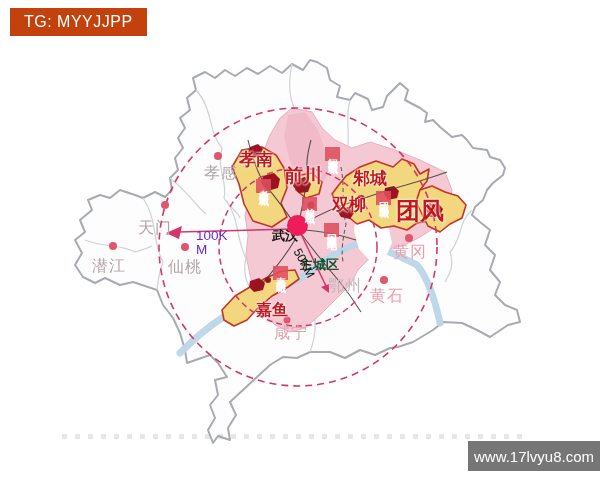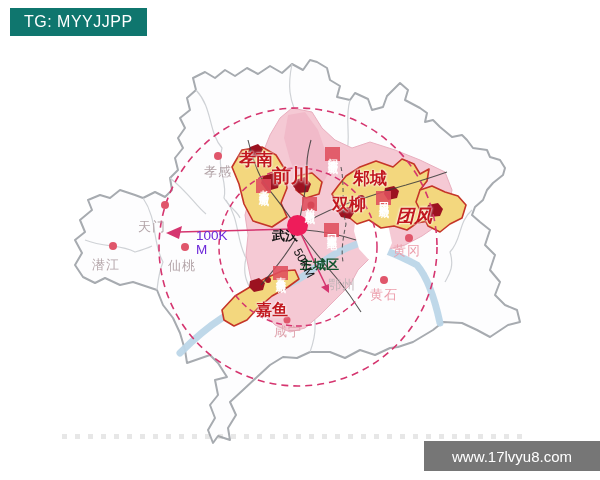--- a/index.html
+++ b/index.html
@@ -1,33 +1,33 @@
 <!DOCTYPE html>
 <html><head>
 <meta charset="utf-8">
 <style>
   html,body{margin:0;padding:0;background:#fff;}
   .stage{position:relative;width:600px;height:480px;background:#ffffff;overflow:hidden;
          font-family:"Liberation Sans",sans-serif;}
   .stage svg{position:absolute;left:0;top:0;}
 
-  .tg-badge{position:absolute;left:10px;top:8px;background:#0f766e;color:#fff;
+  .tg-badge{position:absolute;left:10px;top:8px;background:#c2410c;color:#fff;
             font-size:16px;letter-spacing:.5px;padding:5px 14px;z-index:30;}
 
-  .watermark{position:absolute;top:441px;right:0;width:176px;height:30px;background:rgba(108,108,108,.93);
+  .watermark{position:absolute;top:441px;right:0;width:132px;height:30px;background:rgba(108,108,108,.93);
              color:#fff;font-size:15px;display:flex;align-items:center;justify-content:center;z-index:30;}
 
   .banner{position:absolute;writing-mode:vertical-rl;text-orientation:upright;
           background:rgba(223,77,92,.88);color:#fff;font-size:10px;font-weight:700;
           line-height:1.05;letter-spacing:2px;padding:3px 2px;z-index:10;text-align:center;}
 
   .district-label{position:absolute;color:#c2181f;font-weight:700;z-index:12;white-space:nowrap;
                   text-shadow:0 0 2px #fff,0 0 3px #fff;}
 
-  .city-label{position:absolute;font-size:13px;z-index:8;white-space:nowrap;letter-spacing:1px;}
+  .city-label{position:absolute;font-size:16px;z-index:8;white-space:nowrap;letter-spacing:1px;}
   .city-gray{color:#b3a4a8;}
   .city-pink{color:#ec9dab;}
 
   .center-line1{position:absolute;left:272px;top:227px;font-size:13px;font-weight:700;color:#141414;z-index:4;white-space:nowrap;}
   .center-dot{position:absolute;left:287px;top:215px;width:21px;height:21px;border-radius:50%;
               background:#ee1c5a;z-index:5;}
   .center-line2{position:absolute;left:275px;top:256px;font-size:13px;font-weight:700;color:#14532d;z-index:6;white-space:nowrap;margin-left:25px;}
 
   .km-outer{position:absolute;left:196px;top:229px;width:40px;font-size:13.5px;color:#6d28d9;
             line-height:1.0;white-space:pre-line;z-index:11;}
@@ -136,24 +136,24 @@
   <div class="tg-badge">TG: MYYJJPP</div>
 
   <div class="banner" style="left:256px;top:179px;">孝南新城</div>
   <div class="banner" style="left:302px;top:197px;">前川新城</div>
   <div class="banner" style="left:325px;top:147px;">问津新城</div>
   <div class="banner" style="left:376px;top:191px;">团风新城</div>
   <div class="banner" style="left:324px;top:223px;">国家基地</div>
   <div class="banner" style="left:273px;top:266px;">嘉鱼新城</div>
 
   <div class="district-label" style="left:239px;top:148px;font-size:17px;">孝南</div>
-  <div class="district-label" style="left:272px;top:163px;font-size:19px;">前川</div>
+  <div class="district-label" style="left:284px;top:163px;font-size:19px;">前川</div>
   <div class="district-label" style="left:353px;top:167px;font-size:17px;">邾城</div>
   <div class="district-label" style="left:316px;top:193px;font-size:17px;padding-left:16px;">双柳</div>
-  <div class="district-label" style="left:396px;top:204px;font-size:18px;font-style:italic;">团风</div>
+  <div class="district-label" style="left:396px;top:195px;font-size:24px;">团风</div>
   <div class="district-label" style="left:232px;top:300px;font-size:16px;padding-left:24px;">嘉鱼</div>
 
   <div class="city-label city-gray" style="left:204px;top:163px;">孝感</div>
   <div class="city-label city-gray" style="left:138px;top:210px;margin-top:8px;">天门</div>
   <div class="city-label city-gray" style="left:92px;top:256px;">潜江</div>
   <div class="city-label city-gray" style="left:168px;top:257px;">仙桃</div>
   <div class="city-label city-gray" style="left:328px;top:276px;color:#c3b5b9;">鄂州</div>
   <div class="city-label city-pink" style="left:393px;top:242px;">黄冈</div>
   <div class="city-label city-pink" style="left:370px;top:286px;">黄石</div>
   <div class="city-label city-pink" style="left:274px;top:323px;color:#dfa3ad;">咸宁</div>

